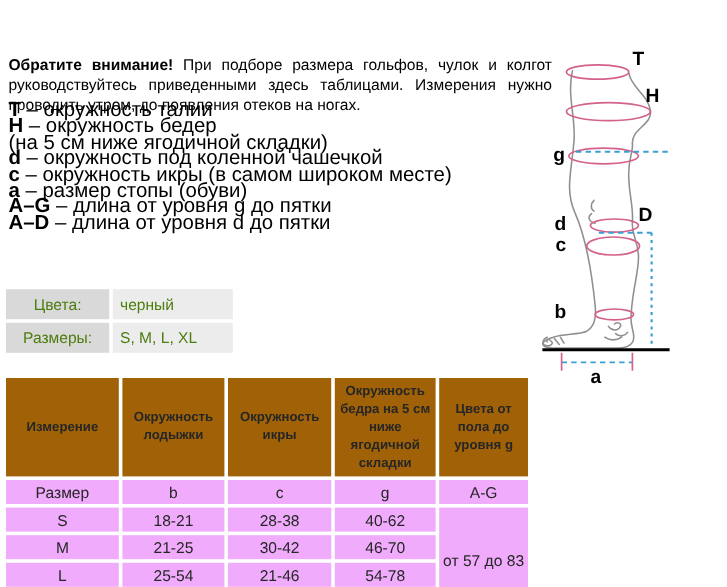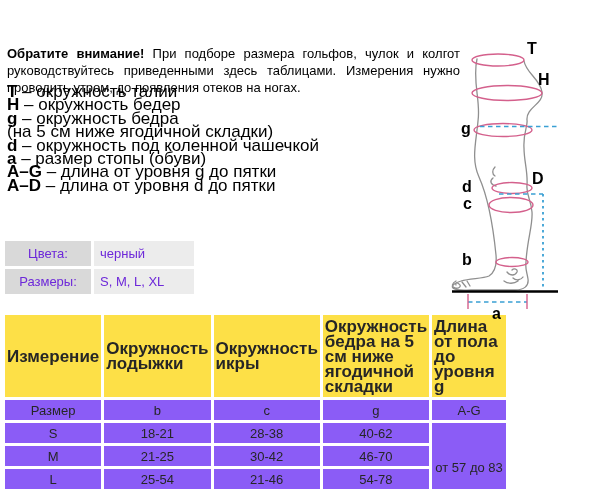--- a/index.html
+++ b/index.html
@@ -15,37 +15,37 @@
   
   .defs {
     position:absolute; left:7px; top:56px;
     font-size:17px; line-height:13.4px;
   }
   .def-line { white-space:nowrap; }
   
   .attr-table {
     position:absolute; left:2px; top:209px;
     border-collapse:separate; border-spacing:3px;
-    font-size:13px; color:#6d28d9;
+    font-size:13px; color:#4d7c0f;
   }
   .attr-table td { height:23px; }
   .attr-table td.lbl { width:84px; background:#d9d9d9; text-align:center; }
   .attr-table td.val { width:93px; background:#ececec; padding-left:6px; }
   
   .size-table {
     position:absolute; left:2px; top:283px;
     border-collapse:separate; border-spacing:3px; table-layout:fixed;
     font-size:13px; color:#262626;
   }
   .size-table th {
-    background:#fde047; font-weight:bold; font-size:17px; line-height:15px;
-    height:82px; text-align:left; vertical-align:middle; padding:0 2px;
+    background:#a16207; font-weight:bold; font-size:11px; line-height:15px;
+    height:82px; text-align:center; vertical-align:middle; padding:0 2px;
   }
   .size-table td {
-    background:#8b5cf6; height:20px; text-align:center; vertical-align:middle;
+    background:#f0abfc; height:20px; text-align:center; vertical-align:middle;
     padding:0 2px;
   }
   
   .leg-svg { position:absolute; left:448px; top:0; }
   .outline { fill:none; stroke:#8f8f8f; stroke-width:1.3; stroke-linecap:round; stroke-linejoin:round; }
   .meas { fill:none; stroke:#d4608c; stroke-width:1.4; }
   .tick { stroke:#d4608c; stroke-width:1.4; }
   .dash { stroke:#3aa0d4; stroke-width:1.6; stroke-dasharray:4.5 3.5; fill:none; }
   .dashv { stroke:#3aa0d4; stroke-width:1.8; stroke-dasharray:2.5 3.5; fill:none; }
   .floor { stroke:#000; stroke-width:2.6; }
@@ -54,23 +54,23 @@
 </head>
 <body>
 
 <div class="page">
 
   <p class="intro"><b>Обратите внимание!</b><span> При подборе размера гольфов, чулок и колгот руководствуйтесь приведенными здесь таблицами. Измерения нужно проводить утром, до появления отеков на ногах.</span></p>
 
   <div class="defs">
     <div class="def-line"><b>T</b><span> – окружность талии</span></div>
     <div class="def-line"><b>H</b><span> – окружность бедер</span></div>
-    <div class="def-line"><b>g</b><span> – окружность бедра</span></div>
     <div class="def-line"><b></b><span>(на 5 см ниже ягодичной складки)</span></div>
     <div class="def-line"><b>d</b><span> – окружность под коленной чашечкой</span></div>
+    <div class="def-line"><b>c</b><span> – окружность икры (в самом широком месте)</span></div>
     <div class="def-line"><b>a</b><span> – размер стопы (обуви)</span></div>
     <div class="def-line"><b>A–G</b><span> – длина от уровня g до пятки</span></div>
     <div class="def-line"><b>A–D</b><span> – длина от уровня d до пятки</span></div>
   </div>
 
   <table class="attr-table">
     <tbody>
         <tr>
       <td class="lbl">Цвета:</td>
       <td class="val">черный</td>
@@ -89,21 +89,21 @@
         <col style="width:86px">
         <col style="width:84px">
         <col style="width:74px">
     </colgroup>
     <tbody>
         <tr>
       <th>Измерение</th>
       <th>Окружность лодыжки</th>
       <th>Окружность икры</th>
       <th>Окружность бедра на 5 см ниже ягодичной складки</th>
-      <th>Длина от пола до уровня g</th>
+      <th>Цвета от пола до уровня g</th>
     </tr>
     <tr>
       <td>Размер</td>
       <td>b</td>
       <td>c</td>
       <td>g</td>
       <td>A-G</td>
     </tr>
     <tr>
       <td>S</td>

